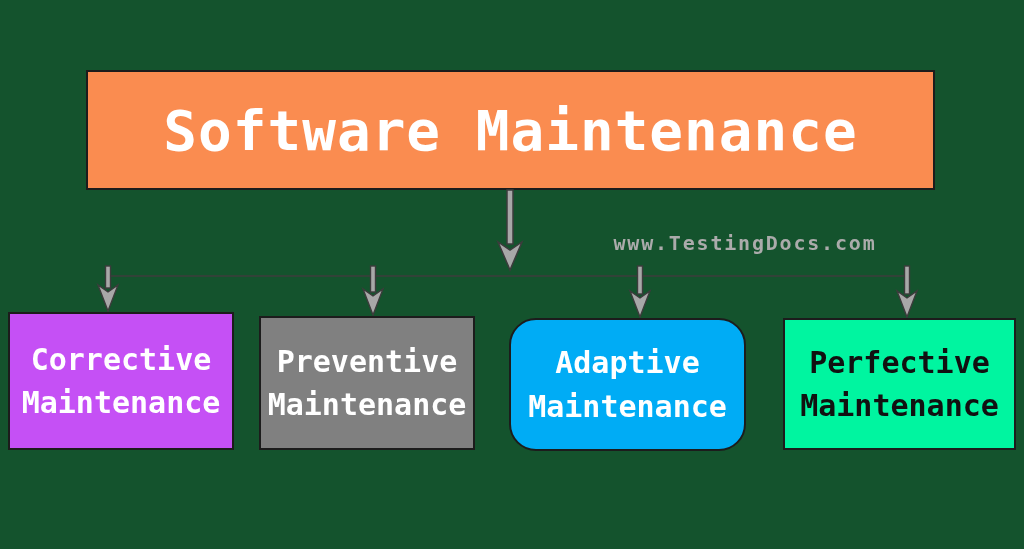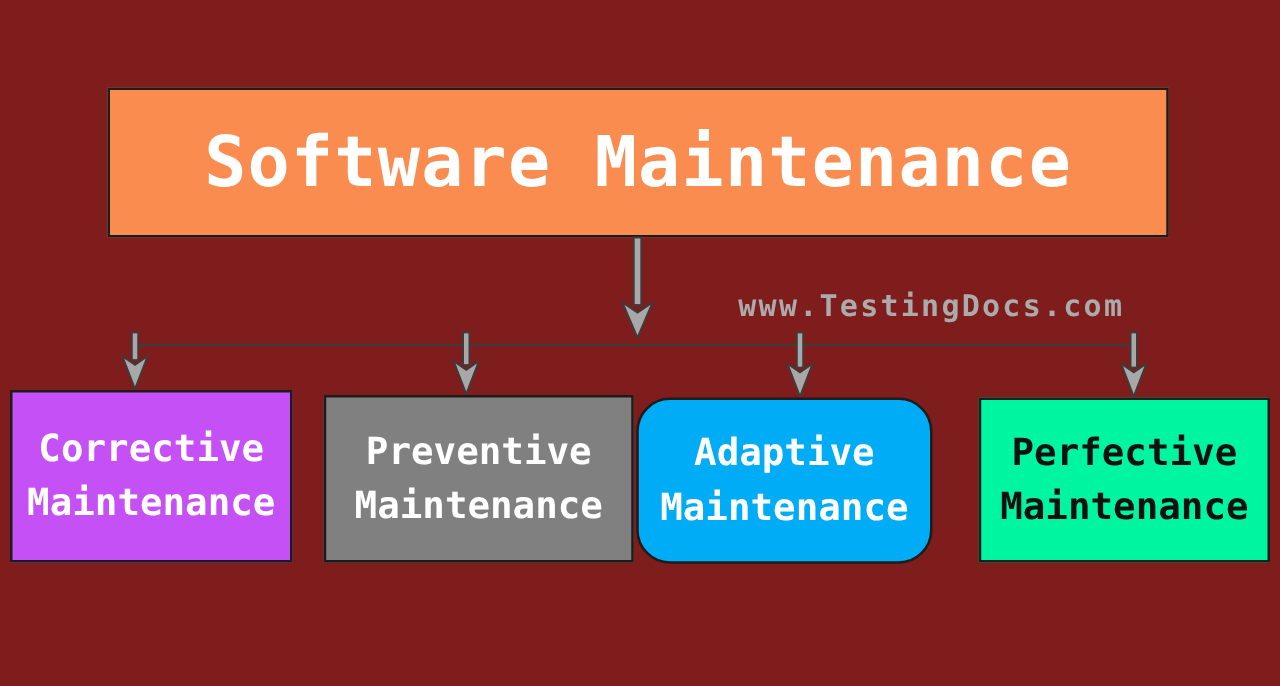--- a/index.html
+++ b/index.html
@@ -1,20 +1,20 @@
 <!DOCTYPE html>
 <html><head>
 <meta charset="utf-8">
 <style>
   html, body { margin: 0; padding: 0; background: #ffffff; }
   .canvas {
     position: relative;
     width: 1024px;
     height: 549px;
-    background: #7f1d1d;
+    background: #14532d;
     overflow: hidden;
     font-family: "DejaVu Sans Mono", "Liberation Mono", monospace;
   }
   .node {
     position: absolute;
     border: 2px solid #1c1c1c;
     box-sizing: border-box;
     display: flex;
     align-items: center;
     justify-content: center;
@@ -28,28 +28,28 @@
     letter-spacing: 1px;
     white-space: nowrap;
   }
   .child-node {
     font-size: 30px;
     font-weight: bold;
     line-height: 1.45;
     padding: 0 4px;
   }
   .child-1 { left: 8px;   top: 312px; width: 226px; height: 138px; }
-  .child-2 { left: 259px; top: 316px; width: 248px; height: 134px; }
+  .child-2 { left: 259px; top: 316px; width: 216px; height: 134px; }
   .child-3 { left: 509px; top: 318px; width: 237px; height: 133px; }
   .child-4 { left: 783px; top: 318px; width: 233px; height: 132px; justify-content: flex-end; }
   .watermark {
     position: absolute;
     left: 590px; top: 231px;
     width: 310px;
-    font-size: 24px;
+    font-size: 20px;
     font-weight: bold;
     letter-spacing: 1.8px;
     text-align: center;
     white-space: nowrap;
     user-select: none;
   }
   .connector-layer {
     position: absolute;
     left: 0; top: 0;
     width: 1024px; height: 549px;

